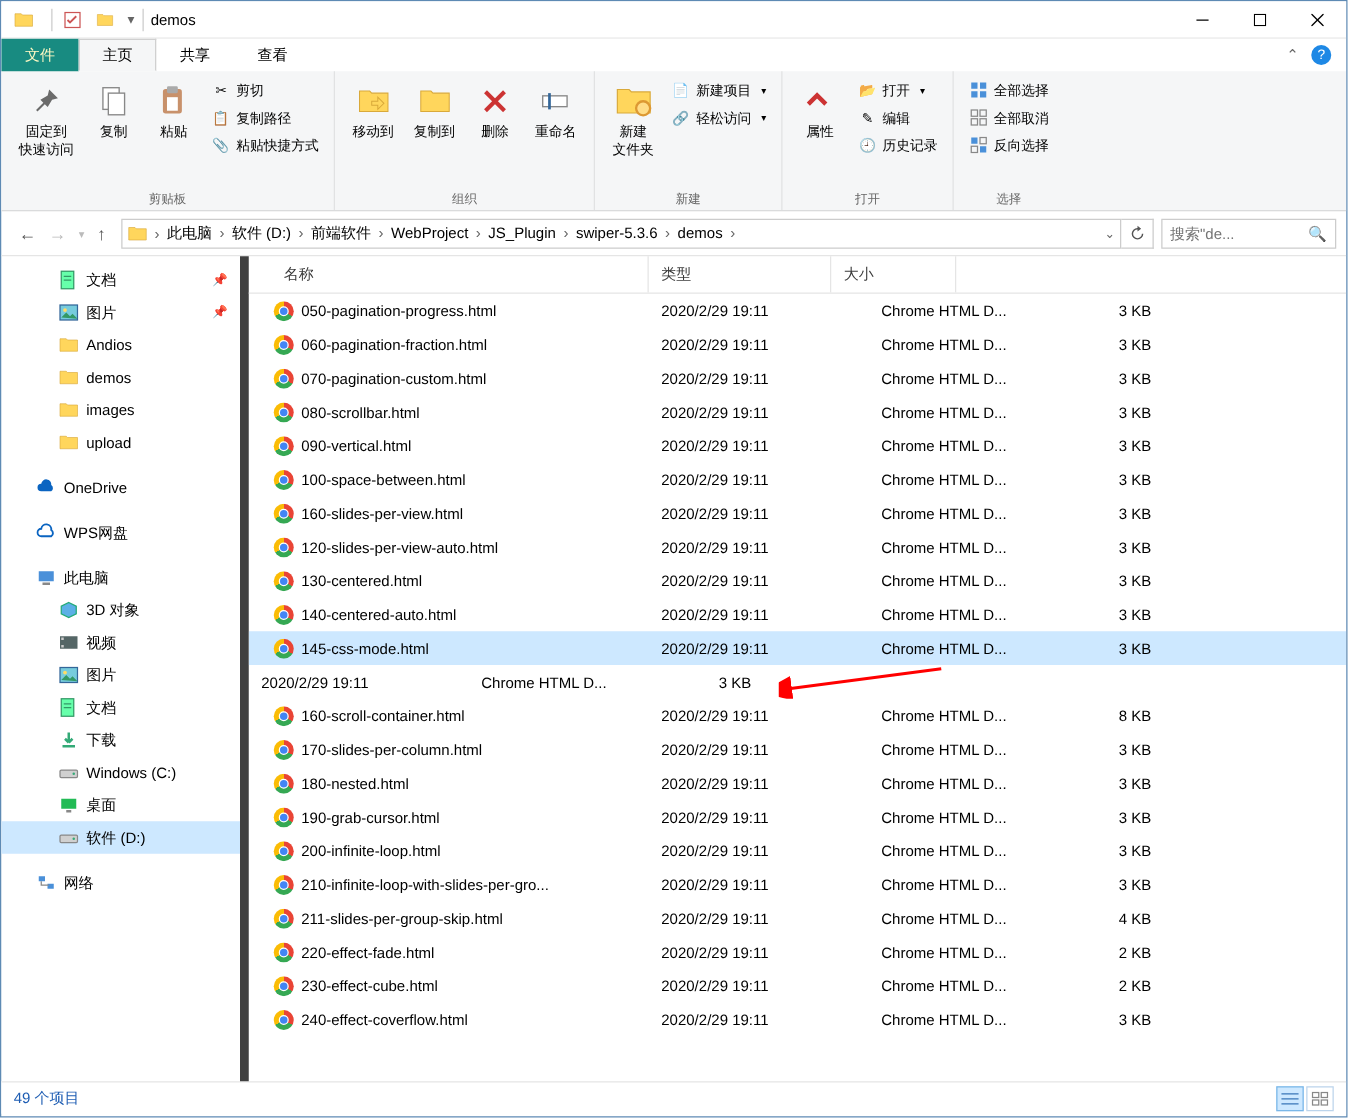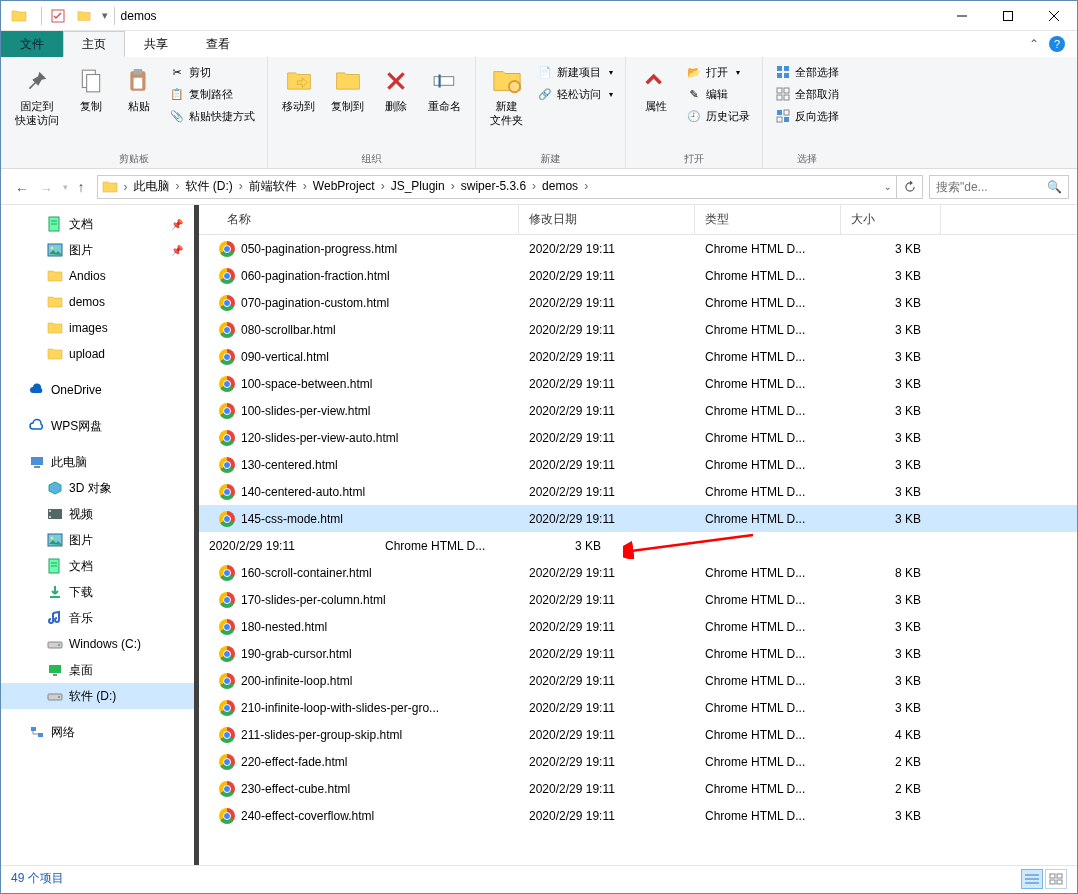--- a/index.html
+++ b/index.html
@@ -9,21 +9,21 @@
 .titlebar { height: 30px; background: #fff; display: flex; align-items: center; border-bottom: 1px solid #e5e5e5; }
 .titlebar .qat { display: flex; align-items: center; height: 100%; padding-left: 8px; }
 .titlebar .qat-icon { width: 20px; height: 20px; margin-right: 6px; display: flex; align-items: center; justify-content: center; }
 .titlebar .sep { width: 1px; height: 18px; background: #ccc; margin: 0 6px; }
 .titlebar .win-controls { margin-left: auto; display: flex; }
 .titlebar .win-btn { width: 46px; height: 30px; display: flex; align-items: center; justify-content: center; }
 
 
 .tabs { height: 26px; display: flex; align-items: stretch; background: #fff; }
 .tab { padding: 0 18px; display: flex; align-items: center; font-size: 12px; border: 1px solid transparent; cursor: default; }
-.tab.file { background: #188b81; color: #0f172a; }
+.tab.file { background: #188b81; color: #fef9c3; }
 .tab.active { border: 1px solid #d0d0d0; border-bottom: 1px solid #f5f6f7; background: #f5f6f7; }
 .tabs .right { margin-left: auto; padding-right: 12px; display: flex; align-items: center; gap: 10px; }
 
 
 .ribbon { height: 112px; background: #f5f6f7; border-bottom: 1px solid #dadbdc; display: flex; }
 .ribbon-group { border-right: 1px solid #e1e2e3; display: flex; flex-direction: column; padding: 4px 8px 2px; }
 .ribbon-group .body { flex: 1; display: flex; align-items: flex-start; gap: 4px; }
 .ribbon-group .label { text-align: center; font-size: 10px; color: #666; padding-top: 2px; }
 .rbtn-lg { display: flex; flex-direction: column; align-items: center; justify-content: flex-start; padding: 4px 6px; min-width: 42px; cursor: default; }
 .rbtn-lg .ic { width: 32px; height: 32px; display: flex; align-items: center; justify-content: center; margin-bottom: 2px; }
@@ -40,21 +40,21 @@
 .addr-box { flex: 1; height: 24px; border: 1px solid #ccc; display: flex; align-items: center; padding: 0 4px; background: #fff; }
 .addr-box .folder-ic { width: 16px; height: 16px; margin-right: 4px; }
 .crumb { padding: 0 4px; cursor: default; }
 .crumb-sep { color: #666; padding: 0 2px; }
 .addr-refresh { width: 26px; height: 24px; border: 1px solid #ccc; border-left: none; display: flex; align-items: center; justify-content: center; }
 .search-box { width: 140px; height: 24px; border: 1px solid #ccc; display: flex; align-items: center; padding: 0 6px; }
 .search-box input { border: none; outline: none; width: 100%; font-size: 12px; color: #888; }
 
 
 .main { display: flex; height: 660px; }
-.sidebar { width: 198px; border-right: 5px solid #404040; overflow-y: auto; padding: 6px 0; position: relative; }
+.sidebar { width: 198px; border-right: 7px solid #404040; overflow-y: auto; padding: 6px 0; position: relative; }
 .sidebar::-webkit-scrollbar { width: 16px; }
 .sidebar::-webkit-scrollbar-thumb { background: #c1c1c1; }
 .sidebar::-webkit-scrollbar-track { background: #f0f0f0; }
 .side-item { display: flex; align-items: center; height: 26px; padding-left: 28px; cursor: default; gap: 6px; }
 .side-item.lvl2 { padding-left: 46px; }
 .side-item.selected { background: #cde8ff; }
 .side-item .ic { width: 16px; height: 16px; display: flex; align-items: center; justify-content: center; flex-shrink: 0; }
 .side-item .pin { margin-left: auto; margin-right: 10px; color: #7a7a7a; font-size: 10px; }
 .side-spacer { height: 10px; }
 
@@ -489,29 +489,20 @@
           <svg width="16" height="16" viewBox="0 0 16 16">
             <path d="M8 2v8m0 0l-3-3m3 3l3-3" stroke="#3a7" stroke-width="2" fill="none"></path>
             <rect x="3" y="12" width="10" height="2" fill="#3a7"></rect>
           </svg>
         </span>
         <span>下载</span>
       </div>
       <div class="side-item lvl2">
         <span class="ic">
           <svg width="16" height="16" viewBox="0 0 16 16">
-            <path d="M6 3v8a2 2 0 11-2-2" stroke="#36c" stroke-width="2" fill="none"></path>
-            <path d="M6 3l6-1v8a2 2 0 11-2-2" stroke="#36c" stroke-width="2" fill="none"></path>
-          </svg>
-        </span>
-        <span>音乐</span>
-      </div>
-      <div class="side-item lvl2">
-        <span class="ic">
-          <svg width="16" height="16" viewBox="0 0 16 16">
             <rect x="1" y="6" width="14" height="6" rx="1" fill="#d0d0d0" stroke="#888"></rect>
             <circle cx="12" cy="9" r="1" fill="#3a7"></circle>
           </svg>
         </span>
         <span>Windows (C:)</span>
       </div>
       <div class="side-item lvl2">
         <span class="ic">
           <svg width="16" height="16" viewBox="0 0 16 16">
             <rect x="2" y="3" width="12" height="8" fill="#2b5"></rect>
@@ -539,21 +530,20 @@
           </svg>
         </span>
         <span>网络</span>
       </div>
     </div>
   <div class="content">
     <div class="columns">
       <div class="col-h" style="width:320px">
           <span style="margin-left:18px">名称</span>
         </div>
-      <div class="col-h" style="width:176px">修改日期</div>
       <div class="col-h" style="width:146px">类型</div>
       <div class="col-h" style="width:100px">大小</div>
     </div>
     <div class="filelist" id="filelist">
         <div class="row">
           <div class="c-name">
             <span class="chrome-ic"></span>
             <span>050-pagination-progress.html</span>
           </div>
           <div class="c-date">2020/2/29 19:11</div>
@@ -601,21 +591,21 @@
             <span class="chrome-ic"></span>
             <span>100-space-between.html</span>
           </div>
           <div class="c-date">2020/2/29 19:11</div>
           <div class="c-type">Chrome HTML D...</div>
           <div class="c-size">3 KB</div>
         </div>
         <div class="row">
           <div class="c-name">
             <span class="chrome-ic"></span>
-            <span>100-slides-per-view.html</span>
+            <span>160-slides-per-view.html</span>
           </div>
           <div class="c-date">2020/2/29 19:11</div>
           <div class="c-type">Chrome HTML D...</div>
           <div class="c-size">3 KB</div>
         </div>
         <div class="row">
           <div class="c-name">
             <span class="chrome-ic"></span>
             <span>120-slides-per-view-auto.html</span>
           </div>

